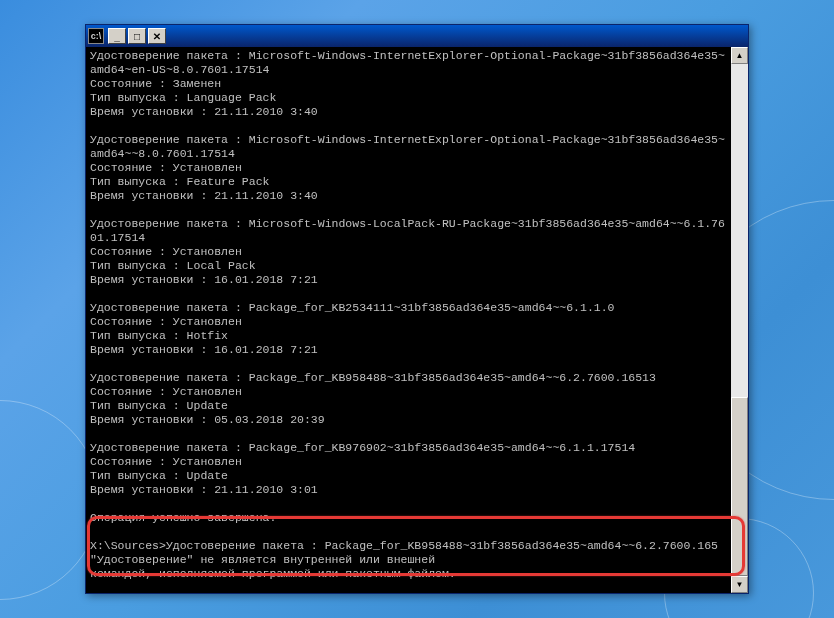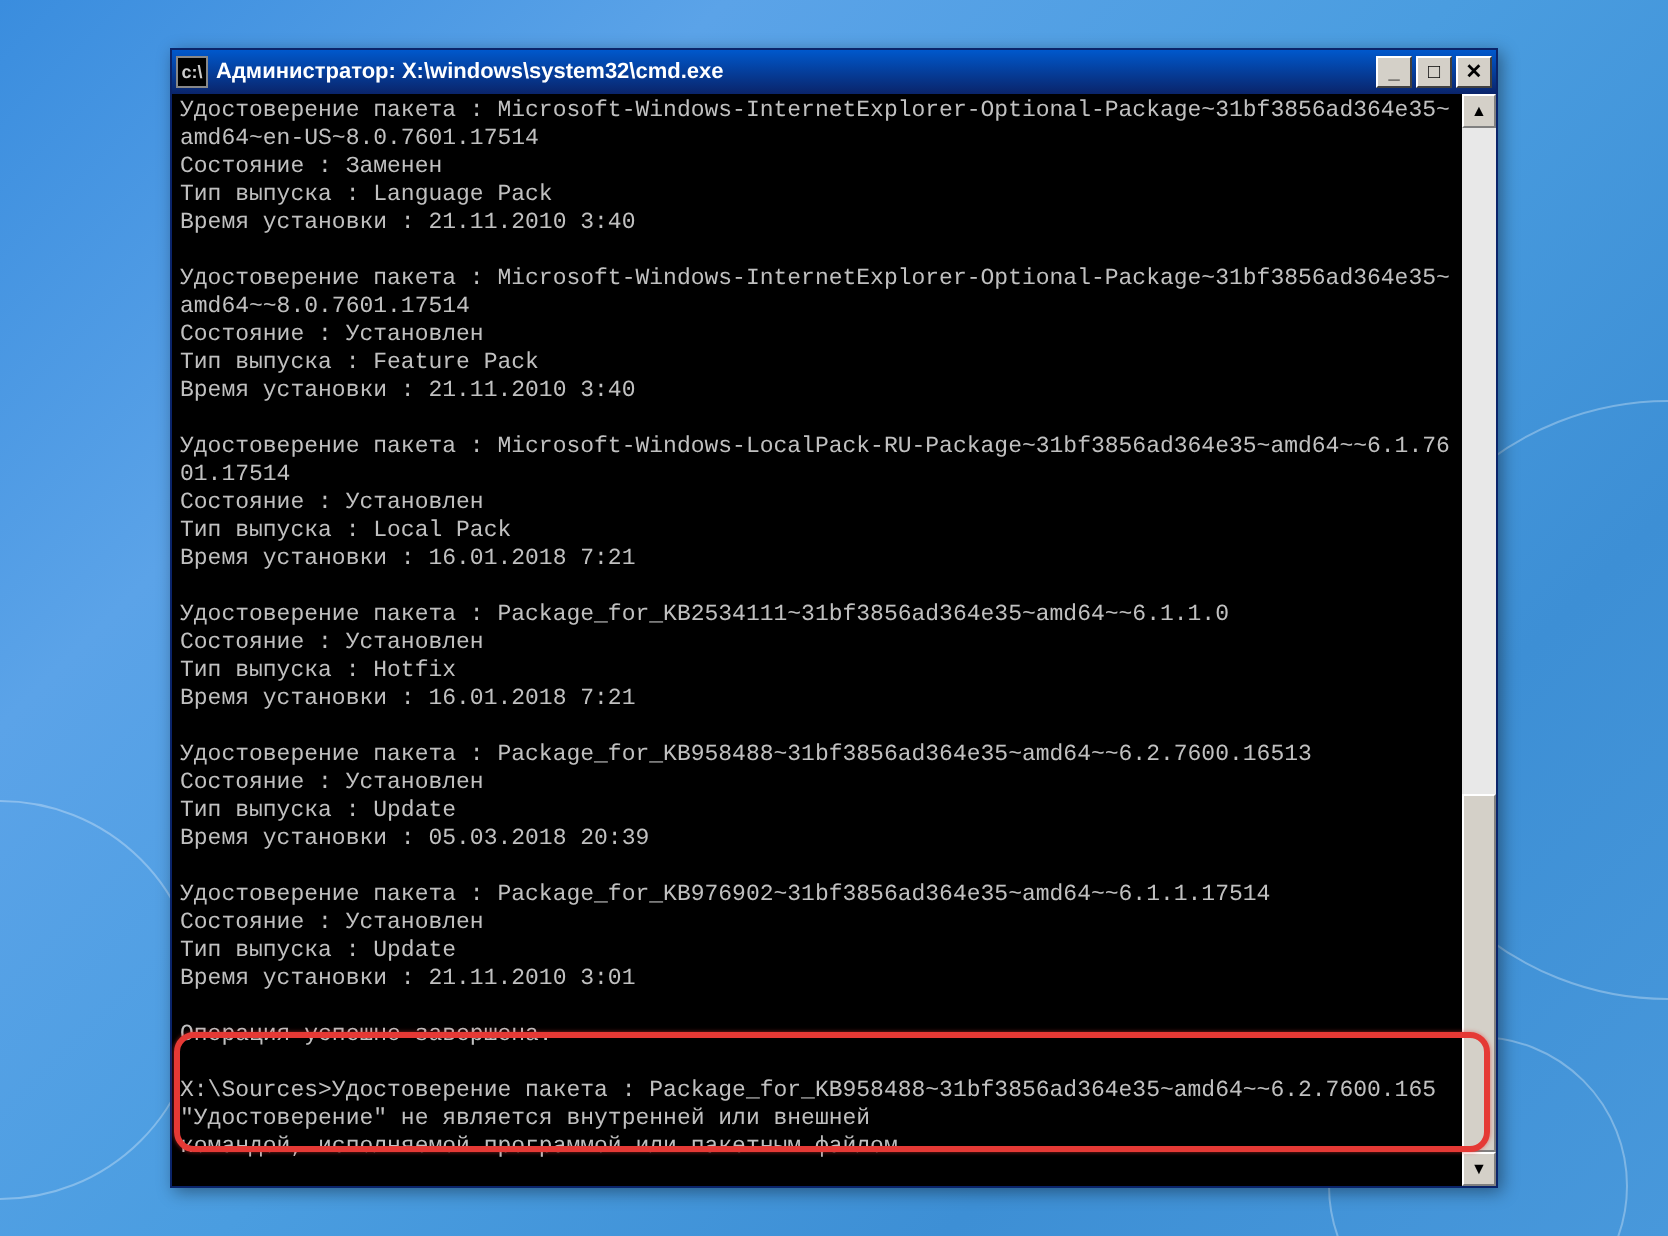--- a/index.html
+++ b/index.html
@@ -136,21 +136,20 @@
 </head>
 <body>
 
 <div class="bg-shape bg1"></div>
 <div class="bg-shape bg2"></div>
 <div class="bg-shape bg3"></div>
 
 <div class="window">
   <div class="titlebar">
     <div class="titlebar-icon">c:\</div>
-    <div class="titlebar-text">Администратор: X:\windows\system32\cmd.exe</div>
     <div class="titlebar-buttons">
       <div class="titlebar-btn">_</div>
       <div class="titlebar-btn">□</div>
       <div class="titlebar-btn">✕</div>
     </div>
   </div>
   <div class="terminal-area">
     <div class="terminal" id="terminal-content">Удостоверение пакета : Microsoft-Windows-InternetExplorer-Optional-Package~31bf3856ad364e35~amd64~en-US~8.0.7601.17514
 Состояние : Заменен
 Тип выпуска : Language Pack

